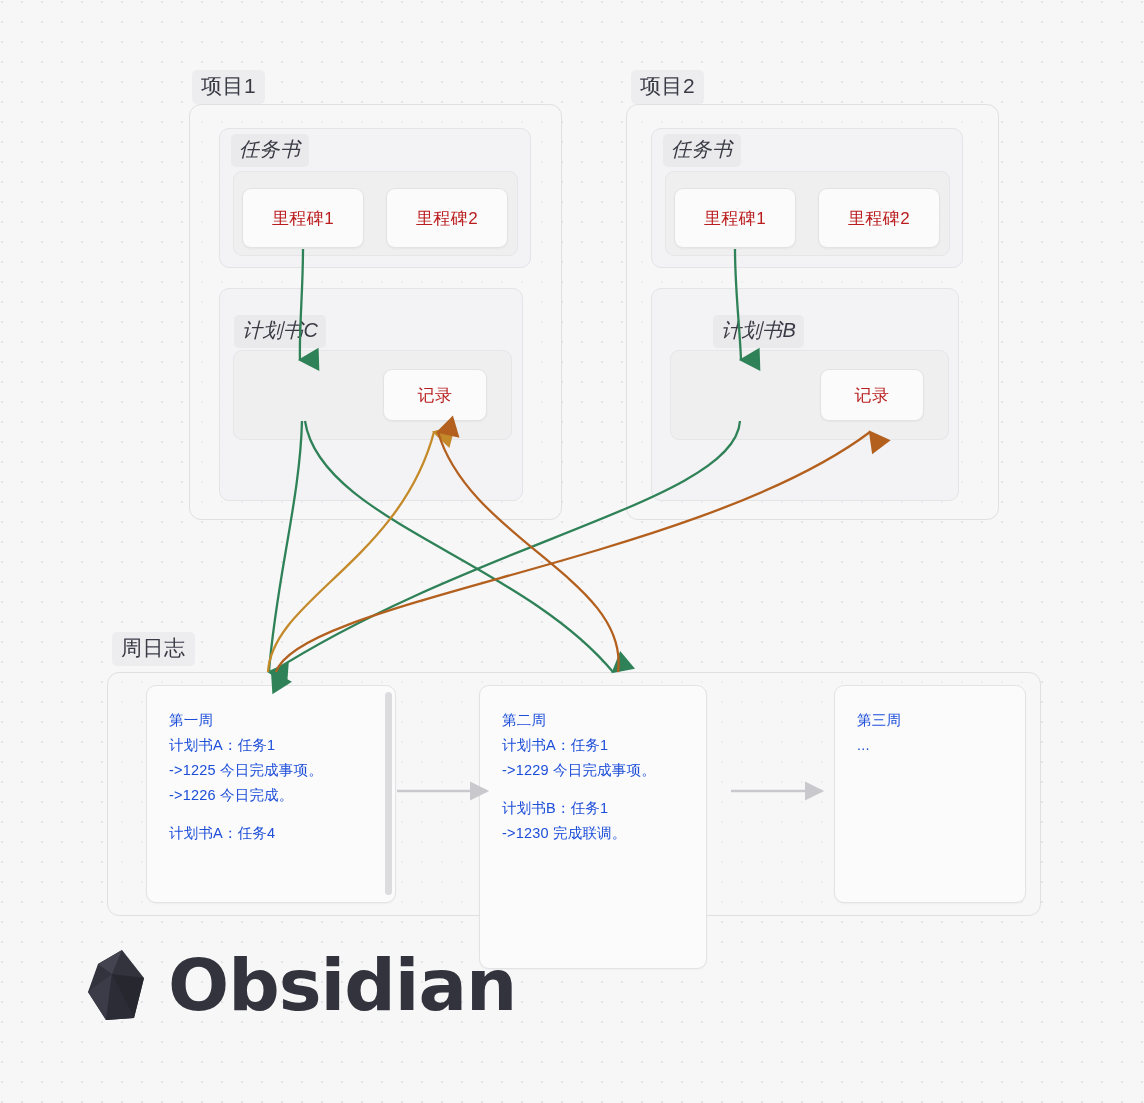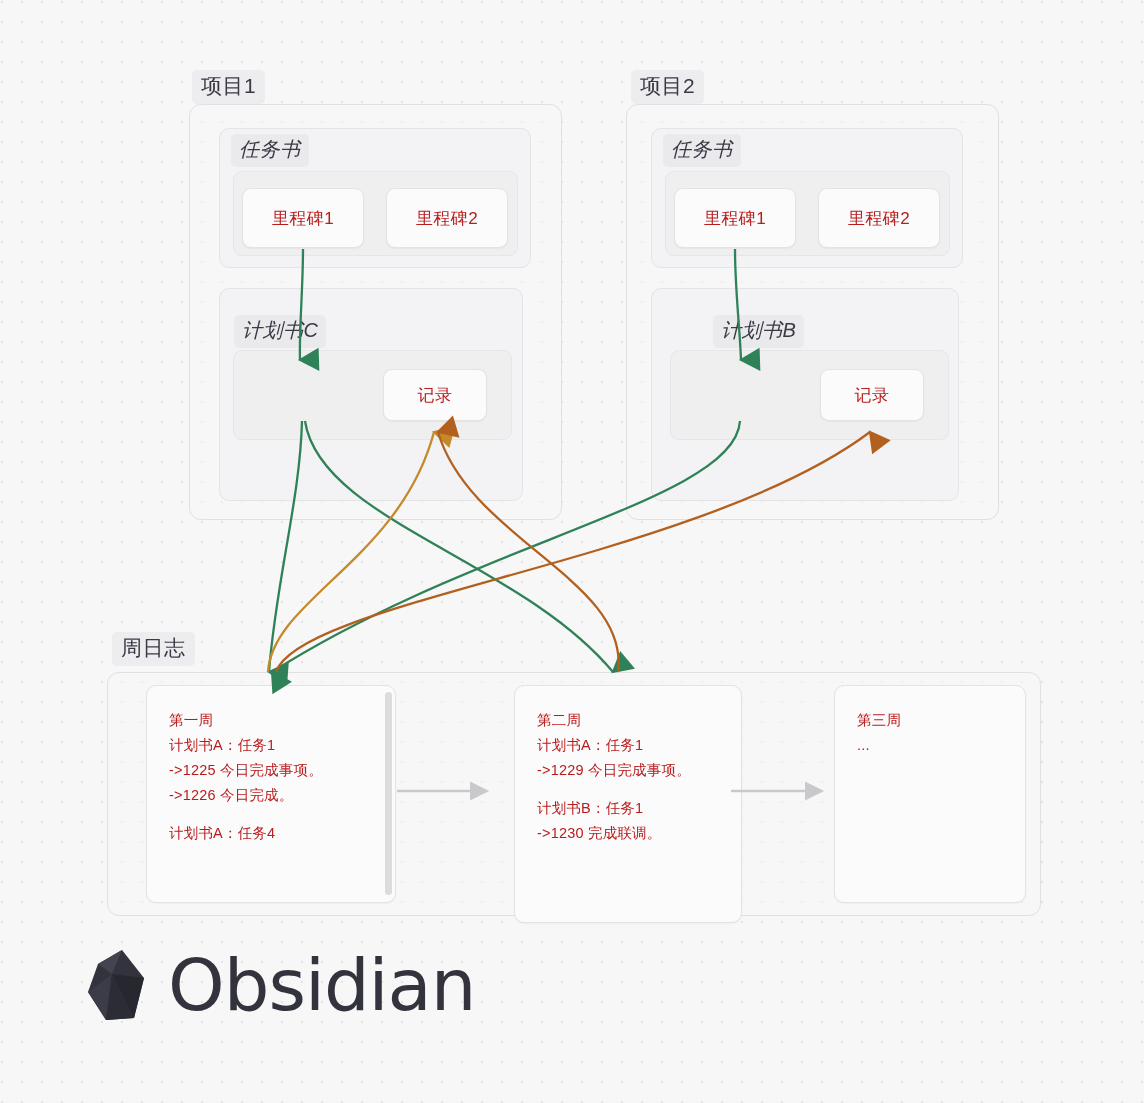--- a/index.html
+++ b/index.html
@@ -77,42 +77,42 @@
     position: absolute;
     background: #fbfbfc;
     border: 1px solid #e3e3e6;
     border-radius: 10px;
     box-shadow: 0 1px 2px rgba(0,0,0,0.04);
     padding: 22px 20px 16px 22px;
     overflow: hidden;
   }
   .note .line {
     font-size: 14.5px;
-    color: #b91c1c;
+    color: #1d4ed8;
     line-height: 25px;
     white-space: nowrap;
     letter-spacing: .2px;
   }
   .note .line.gap { height: 13px; }
   .scrollbar {
     position: absolute;
     width: 7px;
     border-radius: 4px;
     background: #dcdcdf;
   }
 
   
   #brand {
     position: absolute;
     left: 84px; top: 948px;
     display: flex; align-items: center; gap: 18px;
   }
   #brand .word {
     font-size: 72px;
-    font-weight: normal;
+    font-weight: bold;
     color: #32333d;
     letter-spacing: -1px;
     line-height: 1;
     font-family: "DejaVu Sans", "Liberation Sans", sans-serif;
   }
 
   svg.edges { position: absolute; left: 0; top: 0; width: 1144px; height: 1103px; pointer-events: none; }
 </style>
 </head>
 <body>
@@ -153,21 +153,21 @@
   <div class="note" style="left:146px; top:685px; width:250px; height:218px;">
     <div class="line">第一周</div>
     <div class="line">计划书A：任务1</div>
     <div class="line">-&gt;1225 今日完成事项。</div>
     <div class="line">-&gt;1226 今日完成。</div>
     <div class="line gap"></div>
     <div class="line">计划书A：任务4</div>
   </div>
   <div class="scrollbar" style="left:385px; top:692px; height:203px;"></div>
 
-  <div class="note" style="left:514px; top:685px; width:228px; height:238px;">
+  <div class="note" style="left:479px; top:685px; width:228px; height:284px;">
     <div class="line">第二周</div>
     <div class="line">计划书A：任务1</div>
     <div class="line">-&gt;1229 今日完成事项。</div>
     <div class="line gap"></div>
     <div class="line">计划书B：任务1</div>
     <div class="line">-&gt;1230 完成联调。</div>
   </div>
 
   <div class="note" style="left:834px; top:685px; width:192px; height:218px;">
     <div class="line">第三周</div>

